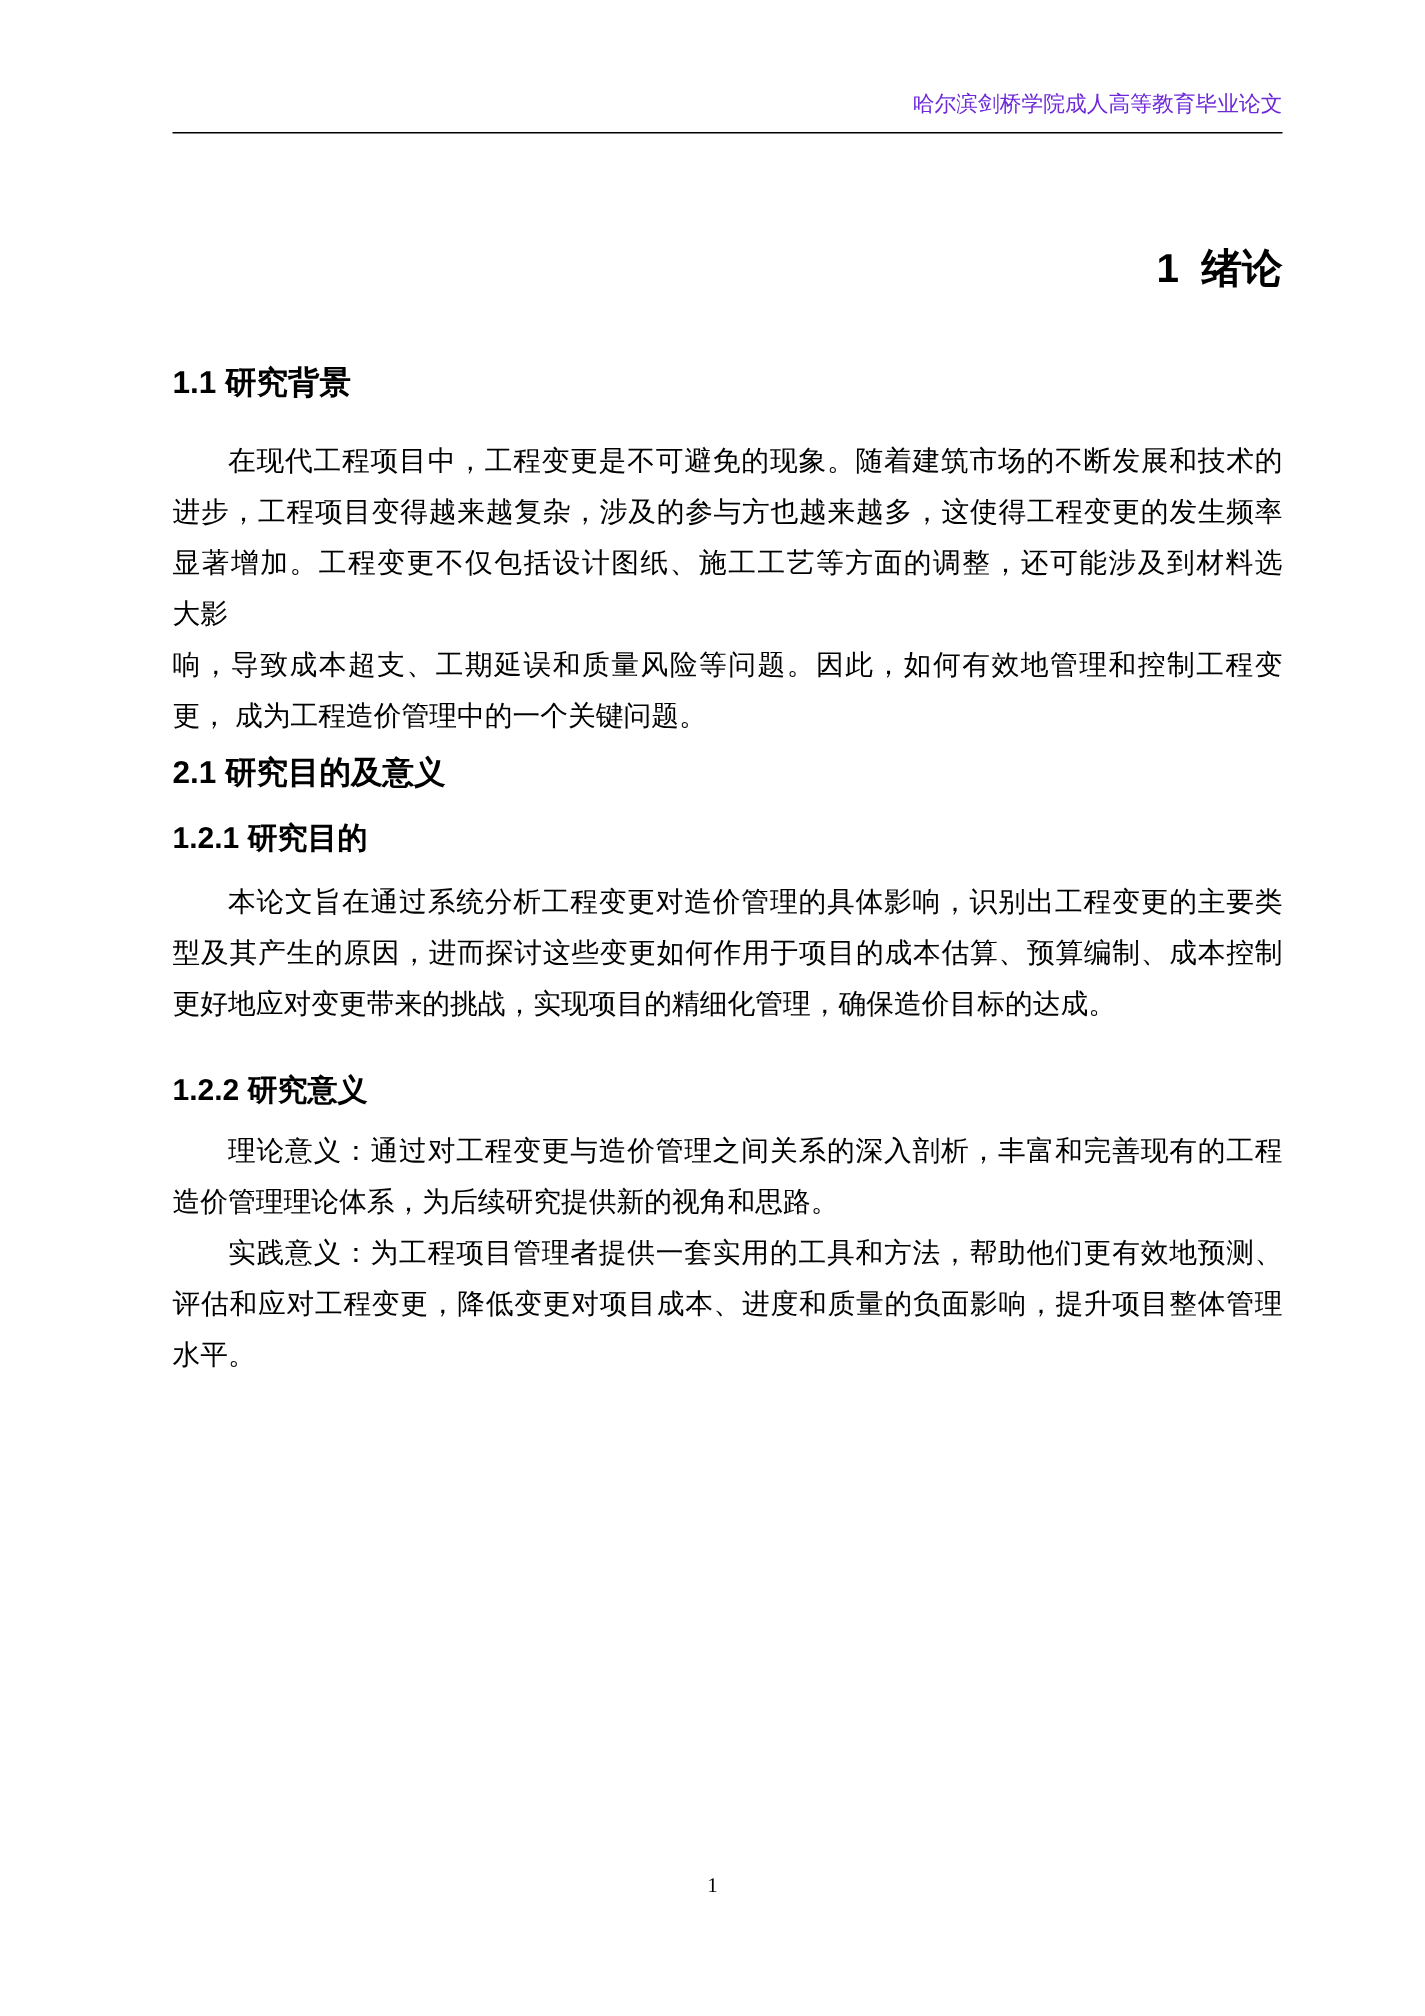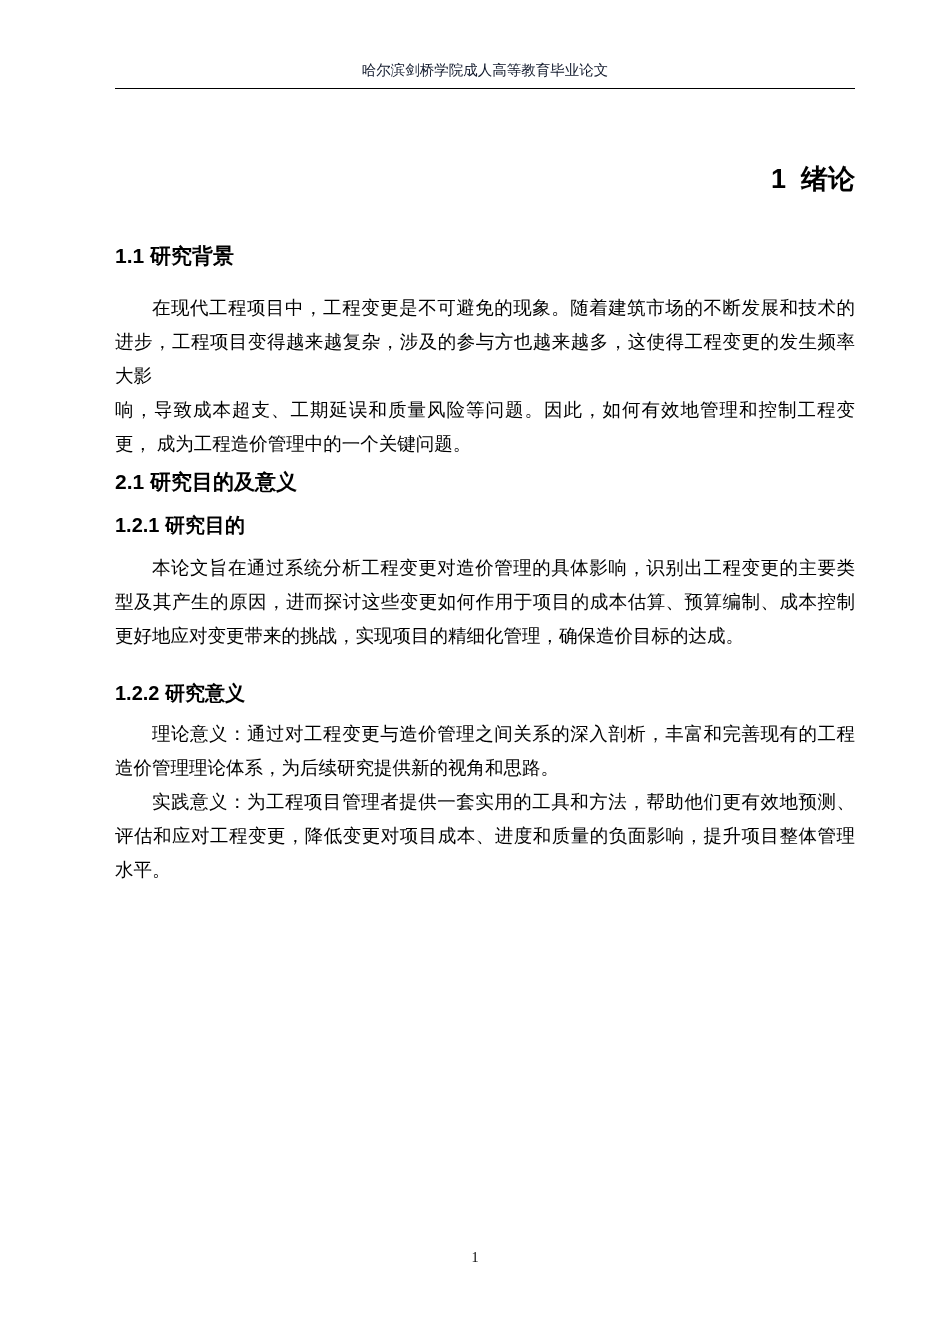--- a/index.html
+++ b/index.html
@@ -16,21 +16,22 @@
     overflow: hidden;
   }
   .header {
     text-align: center;
     padding-bottom: 9px;
     border-bottom: 1px solid #000000;
   }
   .header-text {
     font-size: 14.5px;
     line-height: 17px;
-    color: #0f172a;
+    color: #6d28d9;
+    text-align: right;
   }
   h1.chapter {
     margin-top: 74px;
     font-family: "Liberation Sans", "DejaVu Sans", sans-serif;
     font-weight: 700;
     font-size: 27px;
     line-height: 32px;
     white-space: pre-wrap;
     text-align: right;
   }
@@ -84,20 +85,21 @@
     <div class="header-text">哈尔滨剑桥学院成人高等教育毕业论文</div>
   </div>
 
   <h1 class="chapter">1  绪论</h1>
 
   <h2 class="section s11">1.1 研究背景</h2>
 
   <div>
     <p class="line fill ind">在现代工程项目中，工程变更是不可避免的现象。随着建筑市场的不断发展和技术的</p>
     <p class="line fill">进步，工程项目变得越来越复杂，涉及的参与方也越来越多，这使得工程变更的发生频率</p>
+    <p class="line fill">显著增加。工程变更不仅包括设计图纸、施工工艺等方面的调整，还可能涉及到材料选</p>
     <p class="line">大影</p>
     <p class="line fill">响，导致成本超支、工期延误和质量风险等问题。因此，如何有效地管理和控制工程变</p>
     <p class="line">更， 成为工程造价管理中的一个关键问题。</p>
   </div>
 
 
   <h2 class="section s12">2.1 研究目的及意义</h2>
 
   <h3 class="subsection s121">1.2.1 研究目的</h3>
 

